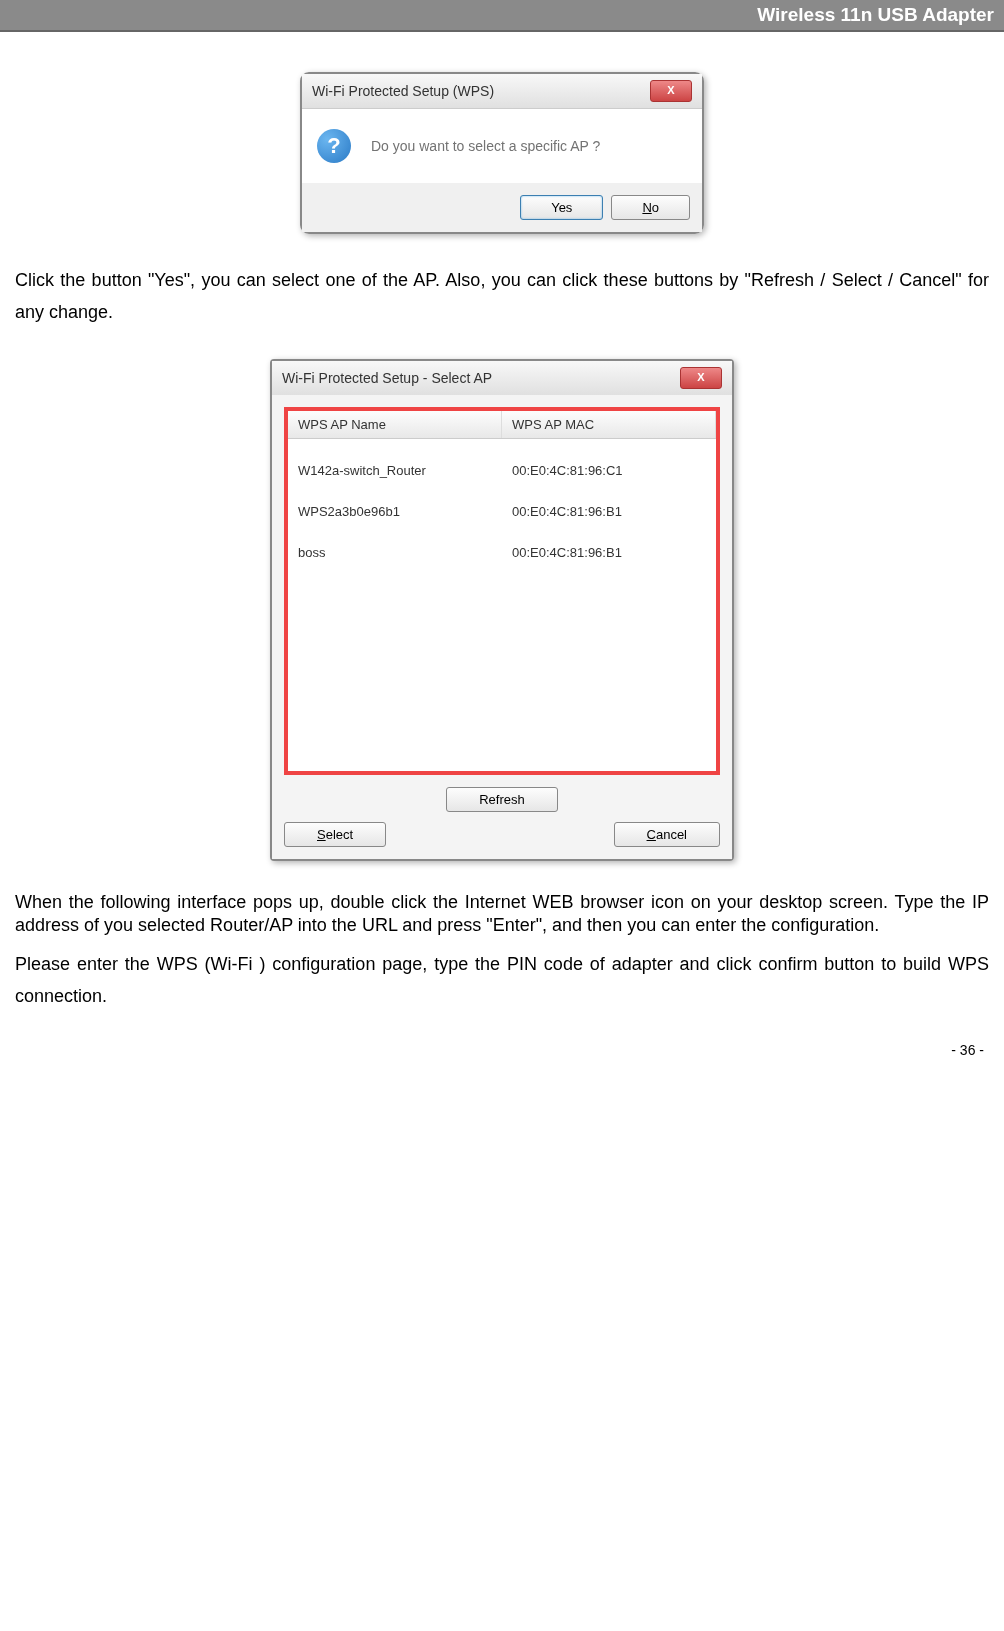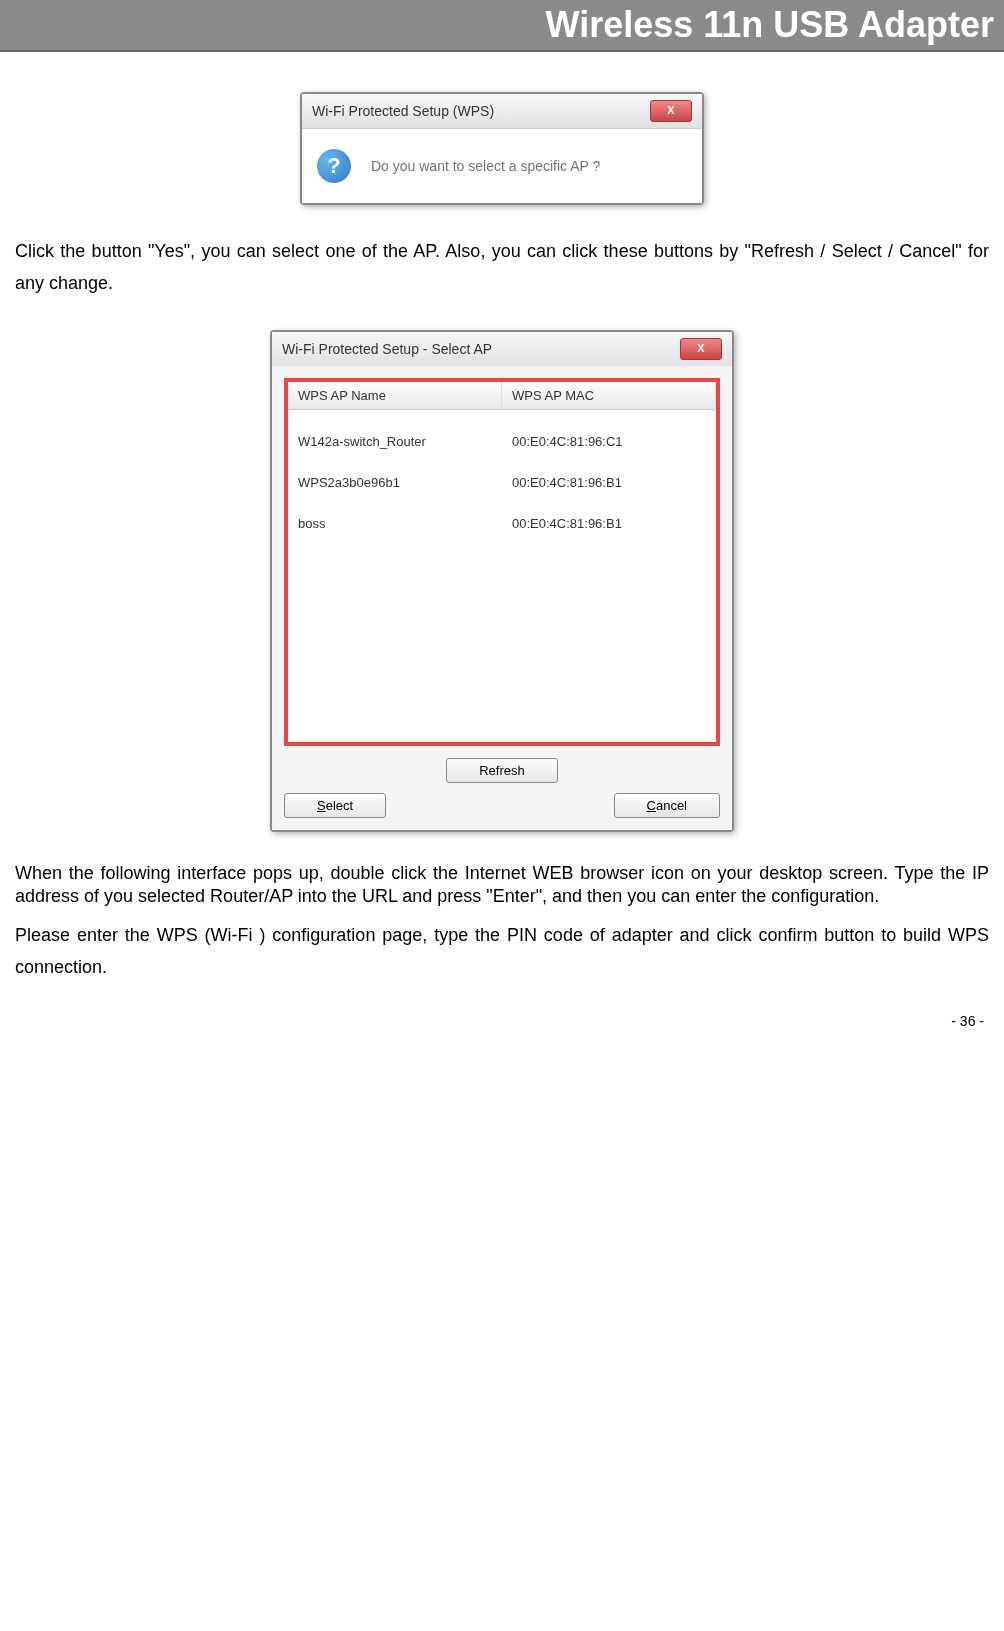--- a/index.html
+++ b/index.html
@@ -6,21 +6,21 @@
       font-family: Arial, sans-serif;
       margin: 0;
       padding: 0;
       width: 1004px;
       background: #fff;
       color: #000;
     }
     .page-header {
       background: #8a8a8a;
       color: #fff;
-      font-size: 36px;
+      font-size: 19px;
       font-weight: bold;
       text-align: right;
       padding: 4px 10px;
       border-bottom: 2px solid #666;
     }
     .content {
       padding: 10px 15px;
     }
     .body-text {
       font-size: 18px;
@@ -31,21 +31,21 @@
     .dialog-wrapper {
       text-align: center;
       margin: 30px 0;
     }
     
     
     .dialog1 {
       display: inline-block;
       width: 400px;
       border: 2px solid #888;
-      border-radius: 4px;
+      border-radius: 9px;
       background: linear-gradient(to bottom, #f0f0f0, #e8e8e8);
       box-shadow: 2px 2px 6px rgba(0,0,0,0.3);
       text-align: left;
     }
     .dialog1-titlebar {
       background: linear-gradient(to bottom, #f8f8f8, #e0e0e0);
       padding: 6px 10px;
       display: flex;
       justify-content: space-between;
       align-items: center;
@@ -199,20 +199,24 @@
   <div class="dialog-wrapper">
     <div class="dialog1">
       <div class="dialog1-titlebar">
         <span class="dialog1-title">Wi-Fi Protected Setup (WPS)</span>
         <div class="close-btn">X</div>
       </div>
       <div class="dialog1-body">
         <div class="q-icon">?</div>
         <div class="dialog1-msg">Do you want to select a specific AP ?</div>
       </div>
+      <div class="dialog1-buttons">
+        <button class="win-btn highlight">Yes</button>
+        <button class="win-btn underline-first">No</button>
+      </div>
     </div>
   </div>
 
   <p class="body-text">Click the button "Yes", you can select one of the AP. Also, you can click these buttons by "Refresh / Select / Cancel" for any change.</p>
 
   <div class="dialog-wrapper">
     <div class="dialog2">
       <div class="dialog2-titlebar">
         <span class="dialog1-title">Wi-Fi Protected Setup - Select AP</span>
         <div class="close-btn">X</div>

